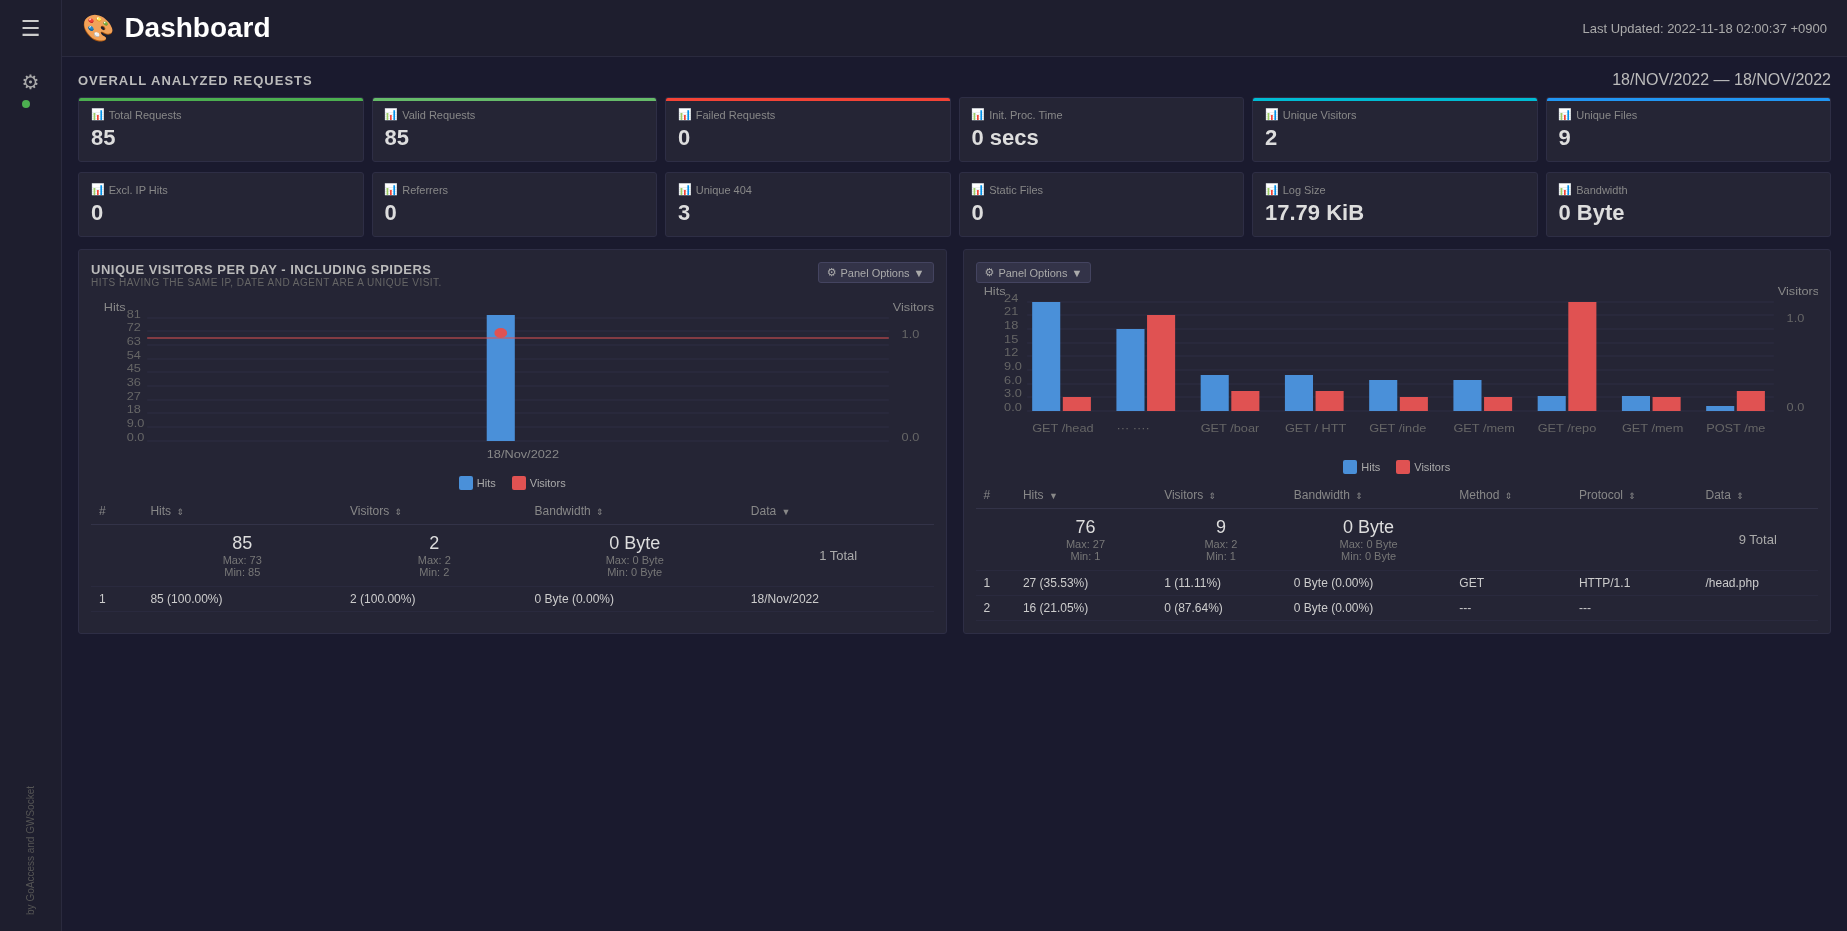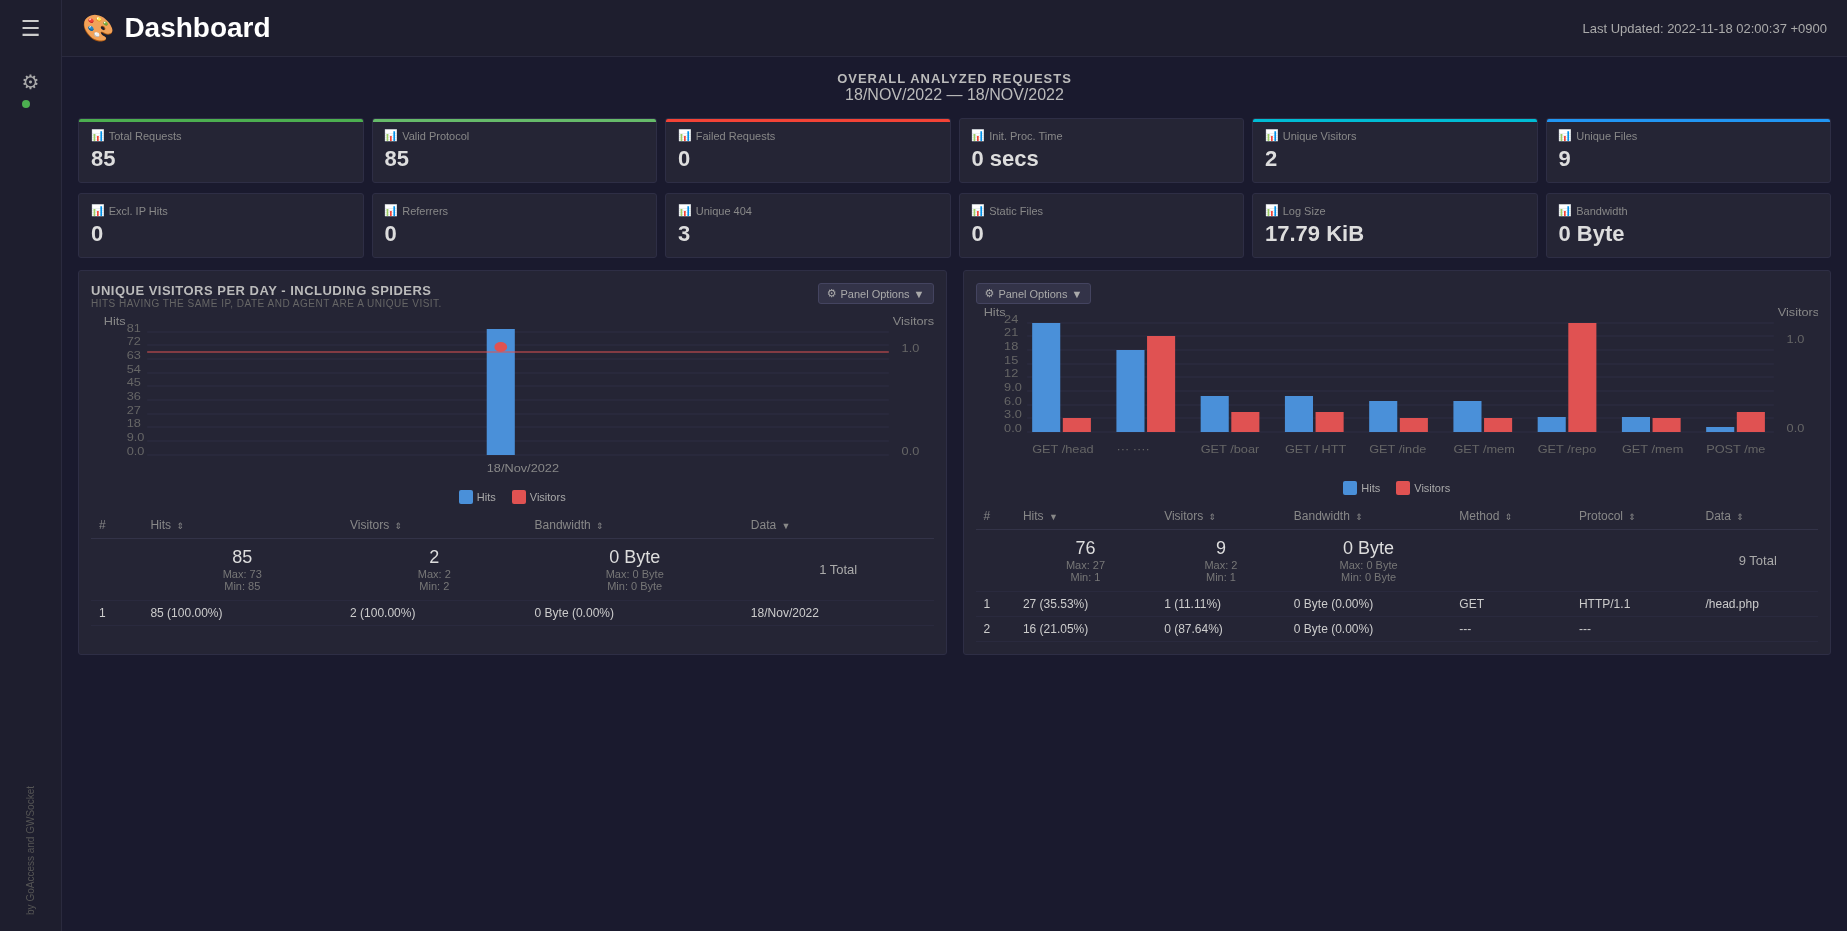--- a/index.html
+++ b/index.html
@@ -73,22 +73,21 @@
     .content {
       flex: 1;
       overflow-y: auto;
       padding: 14px 16px;
       background: #1a1a2e;
     }
     .section-header {
       display: flex;
       justify-content: space-between;
       align-items: center;
-      margin-bottom: 14px;
-      flex-direction: column;
+      margin-bottom: 8px;
     }
     .section-title {
       font-size: 13px;
       font-weight: bold;
       color: #bbb;
       letter-spacing: 1px;
       text-transform: uppercase;
     }
     .date-range {
       font-size: 16px;
@@ -155,21 +154,21 @@
       font-weight: bold;
       color: #bbb;
       text-transform: uppercase;
       letter-spacing: 0.5px;
     }
     .panel-subtitle {
       font-size: 10px;
       color: #666;
       text-transform: uppercase;
       letter-spacing: 0.5px;
-      margin-bottom: 4px;
+      margin-bottom: 11px;
     }
     .panel-options-btn {
       background: #333348;
       border: 1px solid #444460;
       color: #aaa;
       font-size: 11px;
       padding: 3px 8px;
       border-radius: 3px;
       cursor: pointer;
       display: flex;
@@ -287,21 +286,21 @@
       <div class="stat-card green">
         <div class="stat-label">
           <span>📊</span>
           <span>Total Requests</span>
         </div>
         <div class="stat-value">85</div>
       </div>
       <div class="stat-card green2">
         <div class="stat-label">
           <span>📊</span>
-          <span>Valid Protocol</span>
+          <span>Valid Requests</span>
         </div>
         <div class="stat-value">85</div>
       </div>
       <div class="stat-card red">
         <div class="stat-label">
           <span>📊</span>
           <span>Failed Requests</span>
         </div>
         <div class="stat-value">0</div>
       </div>

